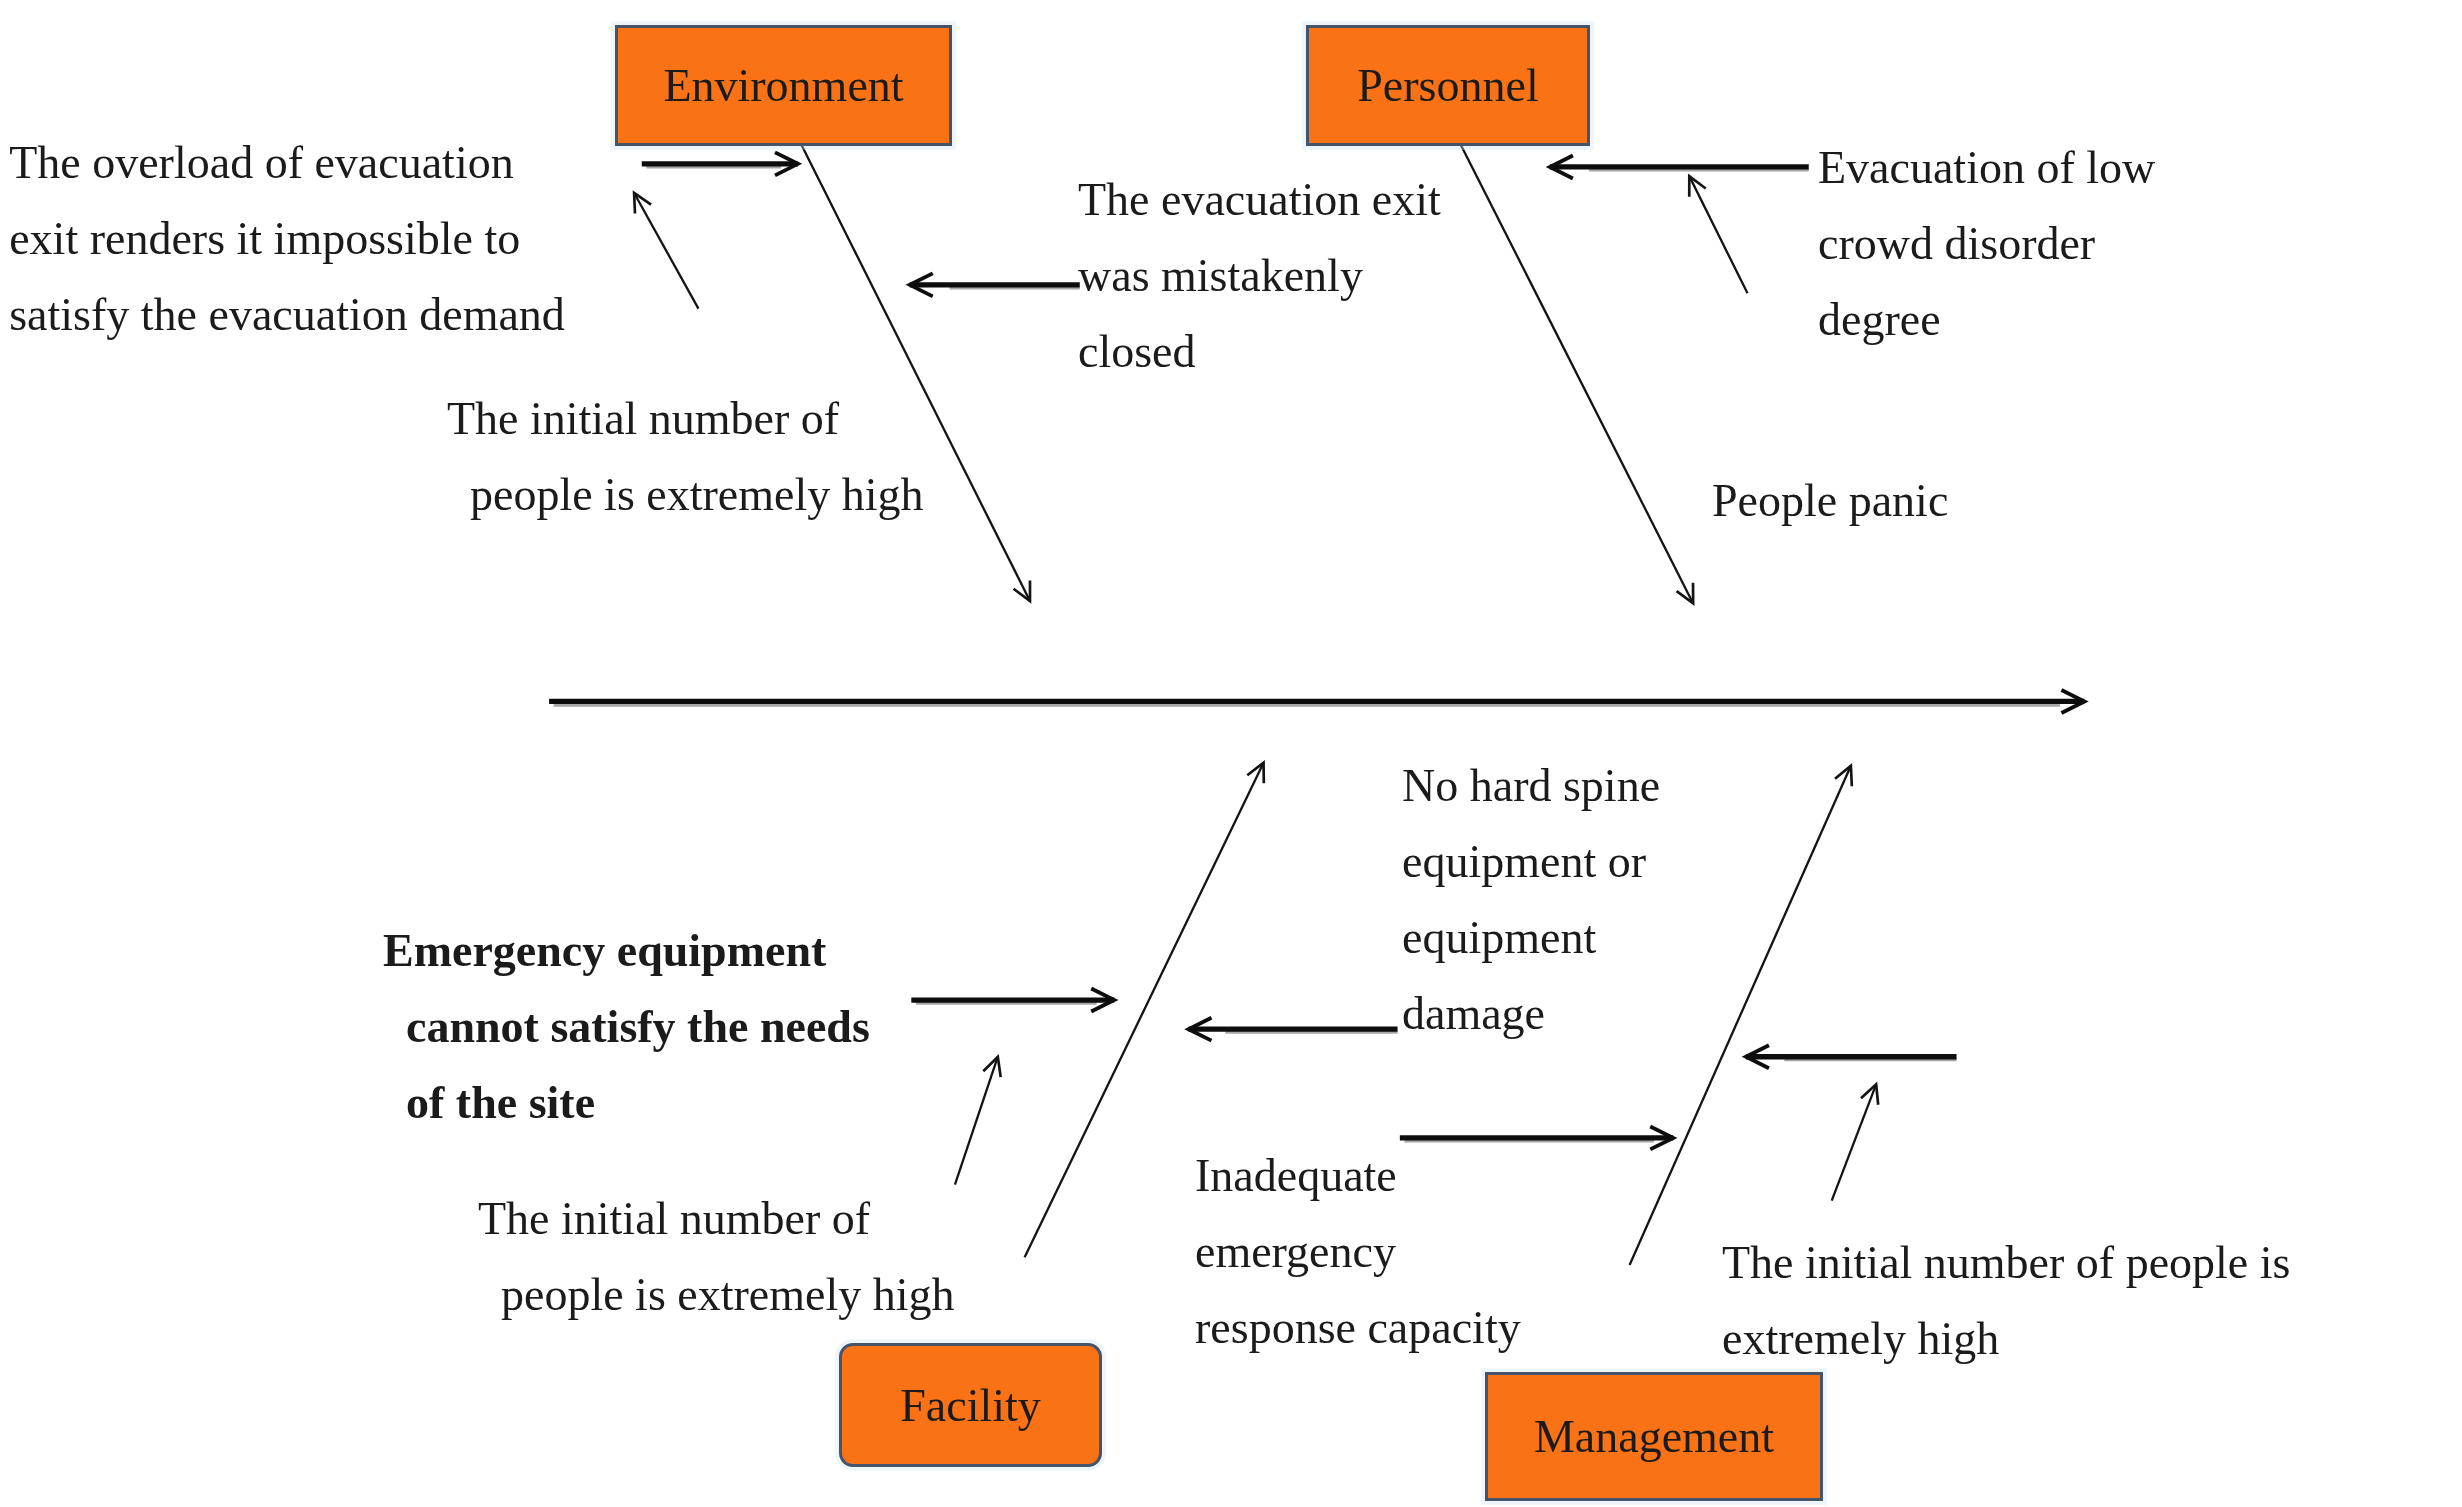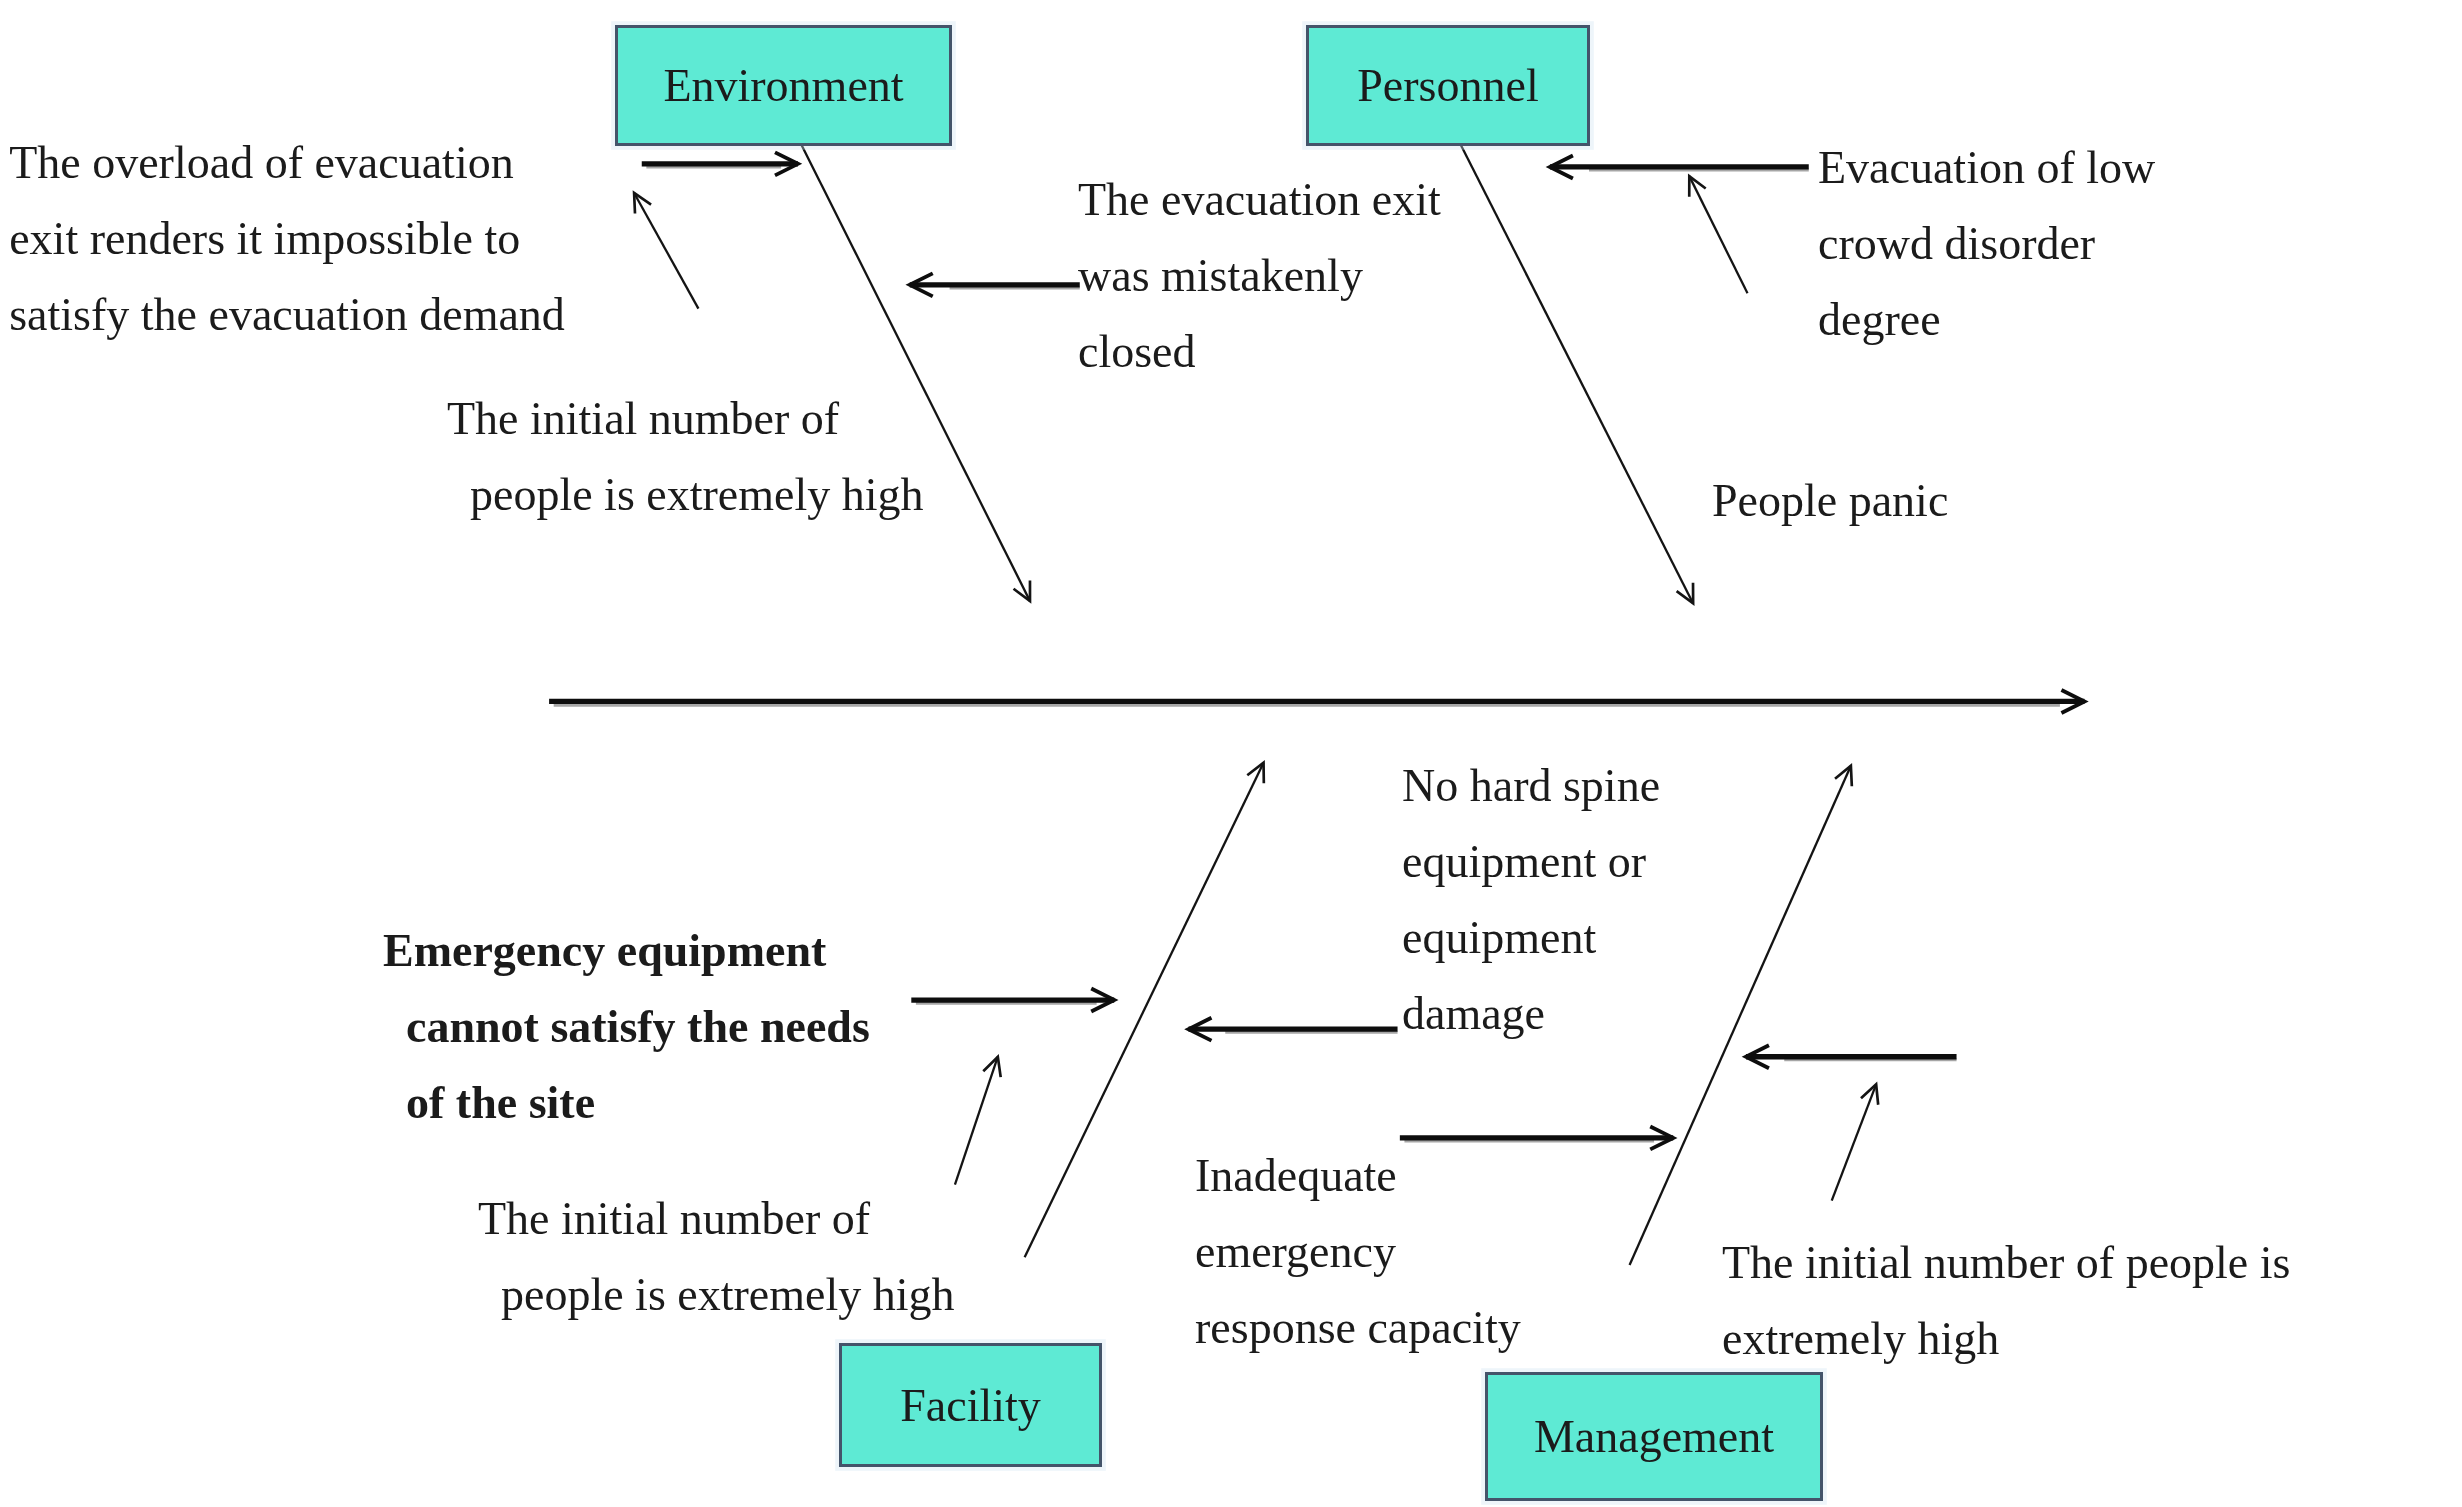--- a/index.html
+++ b/index.html
@@ -20,21 +20,21 @@
   .label {
     position: absolute;
     font-size: 46px;
     line-height: 76px;
     white-space: pre-wrap;
     color: #1b1b1b;
   }
   .cat-box {
     position: absolute;
     border: 3.1px solid #44546a;
-    background: #5eead4;
+    background: #f97316;
     box-shadow: 0 0 0 3.8px rgba(205, 225, 242, 0.35);
     display: flex;
     align-items: center;
     justify-content: center;
     font-size: 46px;
     color: #1b1b1b;
   }
   .branch { stroke: #141414; stroke-width: 3; fill: none; }
   .thick  { stroke: #0d0d0d; stroke-width: 7; fill: none; }
   .thin   { stroke: #141414; stroke-width: 3; fill: none; }
@@ -89,21 +89,21 @@
     <line class="thin" x1="1247" y1="1547" x2="1303" y2="1380" marker-end="url(#headSmall)"></line>
     <line class="thin" x1="2392" y1="1568" x2="2450" y2="1416" marker-end="url(#headSmall)"></line>
   </svg>
 
   <div class="cat-box" style="left:615px; top:24.5px; width:331px; height:115px;">
     <span>Environment</span>
   </div>
   <div class="cat-box" style="left:1306px; top:24.5px; width:278px; height:115px;">
     <span>Personnel</span>
   </div>
-  <div class="cat-box" style="left:839px; top:1343px; width:257px; height:118px;">
+  <div class="cat-box" style="left:839px; top:1343px; width:257px; height:118px;border-radius:14px;">
     <span>Facility</span>
   </div>
   <div class="cat-box" style="left:1485px; top:1372px; width:332px; height:123px;">
     <span>Management</span>
   </div>
 
 
   <div class="label" style="left:9.2px; top:125px;">The overload of evacuation
 exit renders it impossible to
 satisfy the evacuation demand</div>

